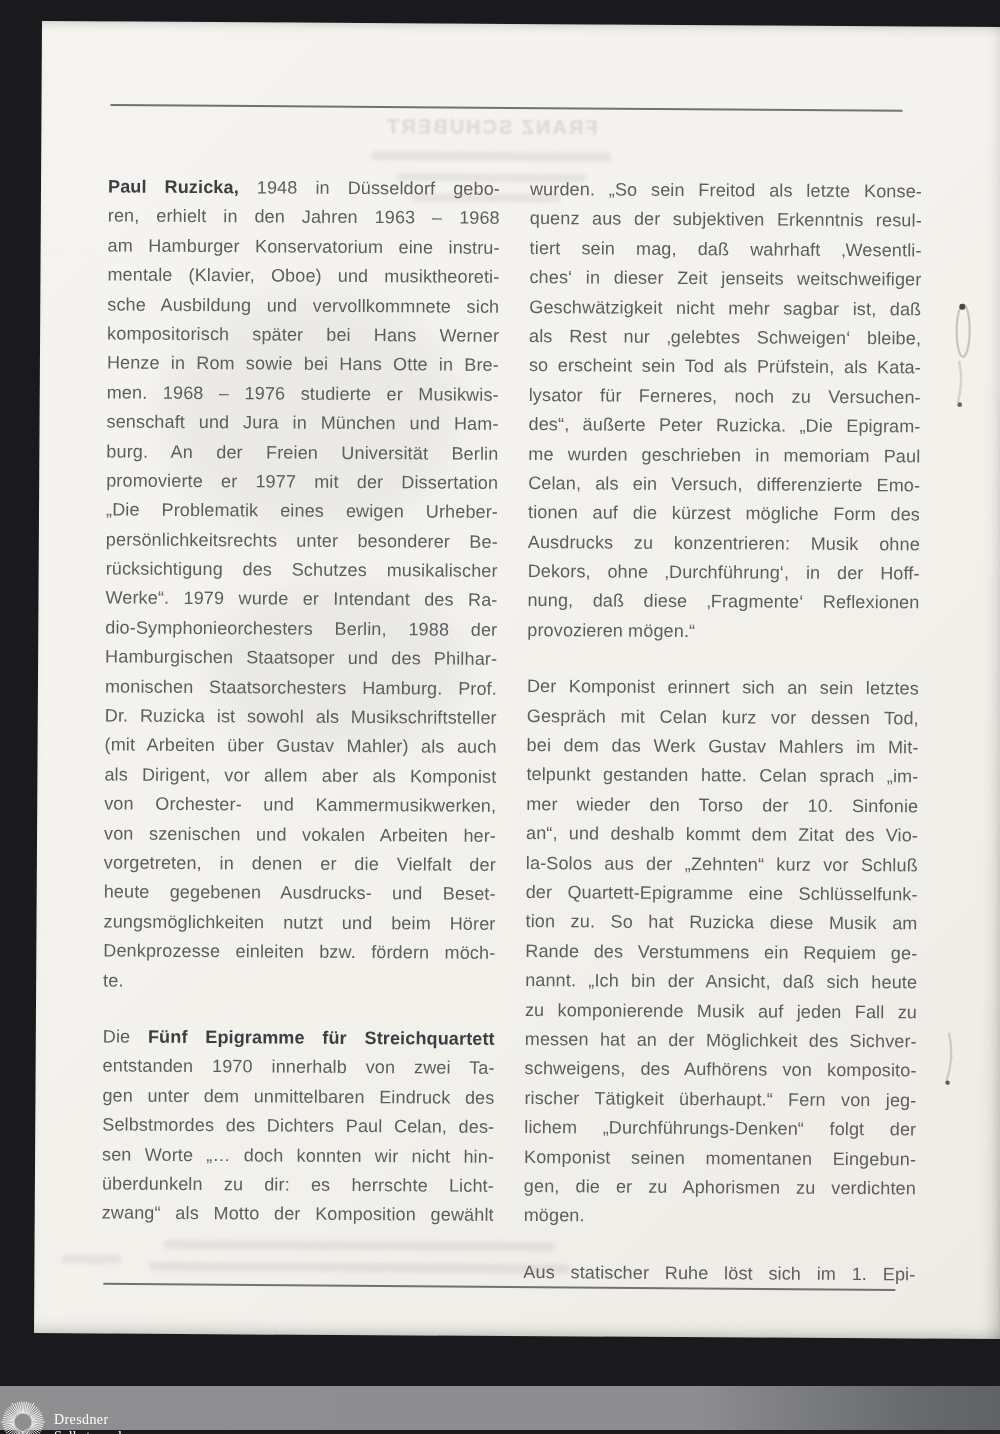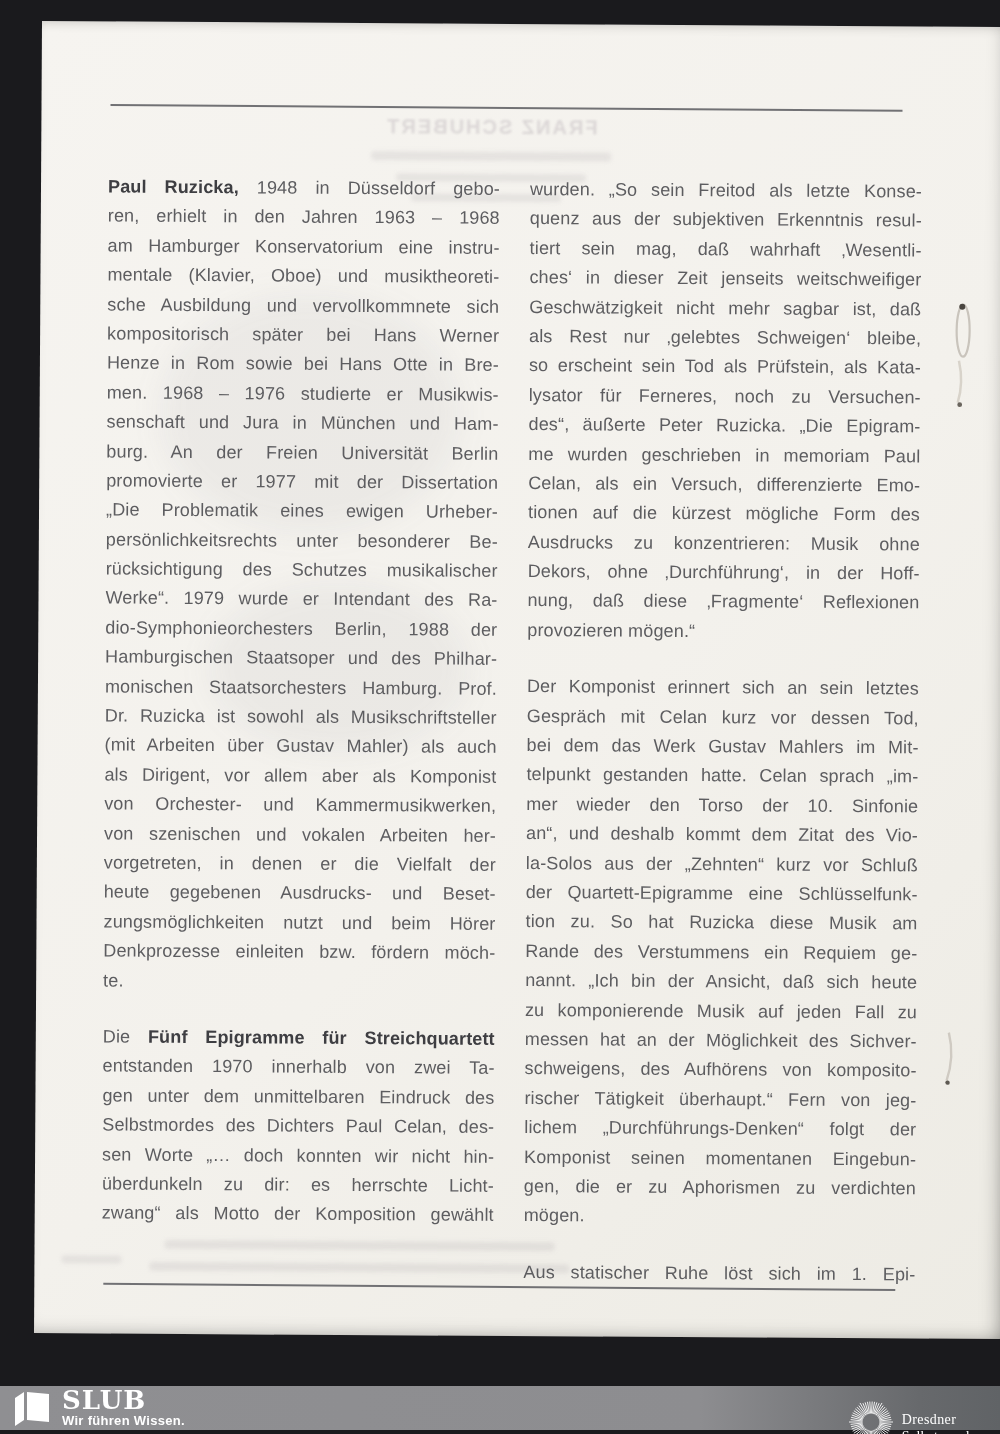--- a/index.html
+++ b/index.html
@@ -161,30 +161,20 @@
     <path d="M7 62 Q12 84 6 104" fill="none" stroke="#d8d3ca" stroke-width="2.5"></path>
     <circle cx="8" cy="106" r="2.4" fill="#6a655e"></circle>
   </svg>
   <svg class="staple" style="left:903px;top:1002px;" width="20" height="60" viewBox="0 0 20 60">
     <path d="M10 4 Q16 28 8 52" fill="none" stroke="#cfcac2" stroke-width="2.4"></path>
     <circle cx="9" cy="54" r="2.2" fill="#5d5952"></circle>
   </svg>
 </div>
 
 <div class="footer">
-  <div class="slub">
-    <svg width="40" height="38" viewBox="0 0 40 38">
-      <polygon points="3,9 12,3 12,31 3,37" fill="#ffffff"></polygon>
-      <polygon points="15,3 37,5 37,33 15,31" fill="#ffffff"></polygon>
-    </svg>
-    <div class="slub-texts">
-      <div class="slub-name">SLUB</div>
-      <div class="slub-tagline">Wir führen Wissen.</div>
-    </div>
-  </div>
 
   <div class="phil">
     <svg id="starburst" width="46" height="46" viewBox="0 0 46 46">
         <line x1="31.5" y1="23" x2="45" y2="23" stroke="#ffffff" stroke-width="0.9"></line>
         <line x1="31.442526040806516" y1="23.98678977006446" x2="43.36138633370983" y2="25.37990473956722" stroke="#ffffff" stroke-width="0.9"></line>
         <line x1="31.270881399928502" y1="24.96023490131074" x2="42.94741984688639" y2="27.727625350220023" stroke="#ffffff" stroke-width="0.9"></line>
         <line x1="30.987387276680224" y1="25.907171218268182" x2="42.26369872611112" y2="30.011412938176207" stroke="#ffffff" stroke-width="0.9"></line>
         <line x1="30.595877442749003" y1="26.81479303170393" x2="41.319469126629954" y2="32.20038319410948" stroke="#ffffff" stroke-width="0.9"></line>
         <line x1="30.101646397009958" y1="27.67082631360185" x2="40.1275001339652" y2="34.26493405045152" stroke="#ffffff" stroke-width="0.9"></line>
         <line x1="29.511377766511313" y1="28.463694682335586" x2="38.70391108393905" y2="36.177145998574055" stroke="#ffffff" stroke-width="0.9"></line>

